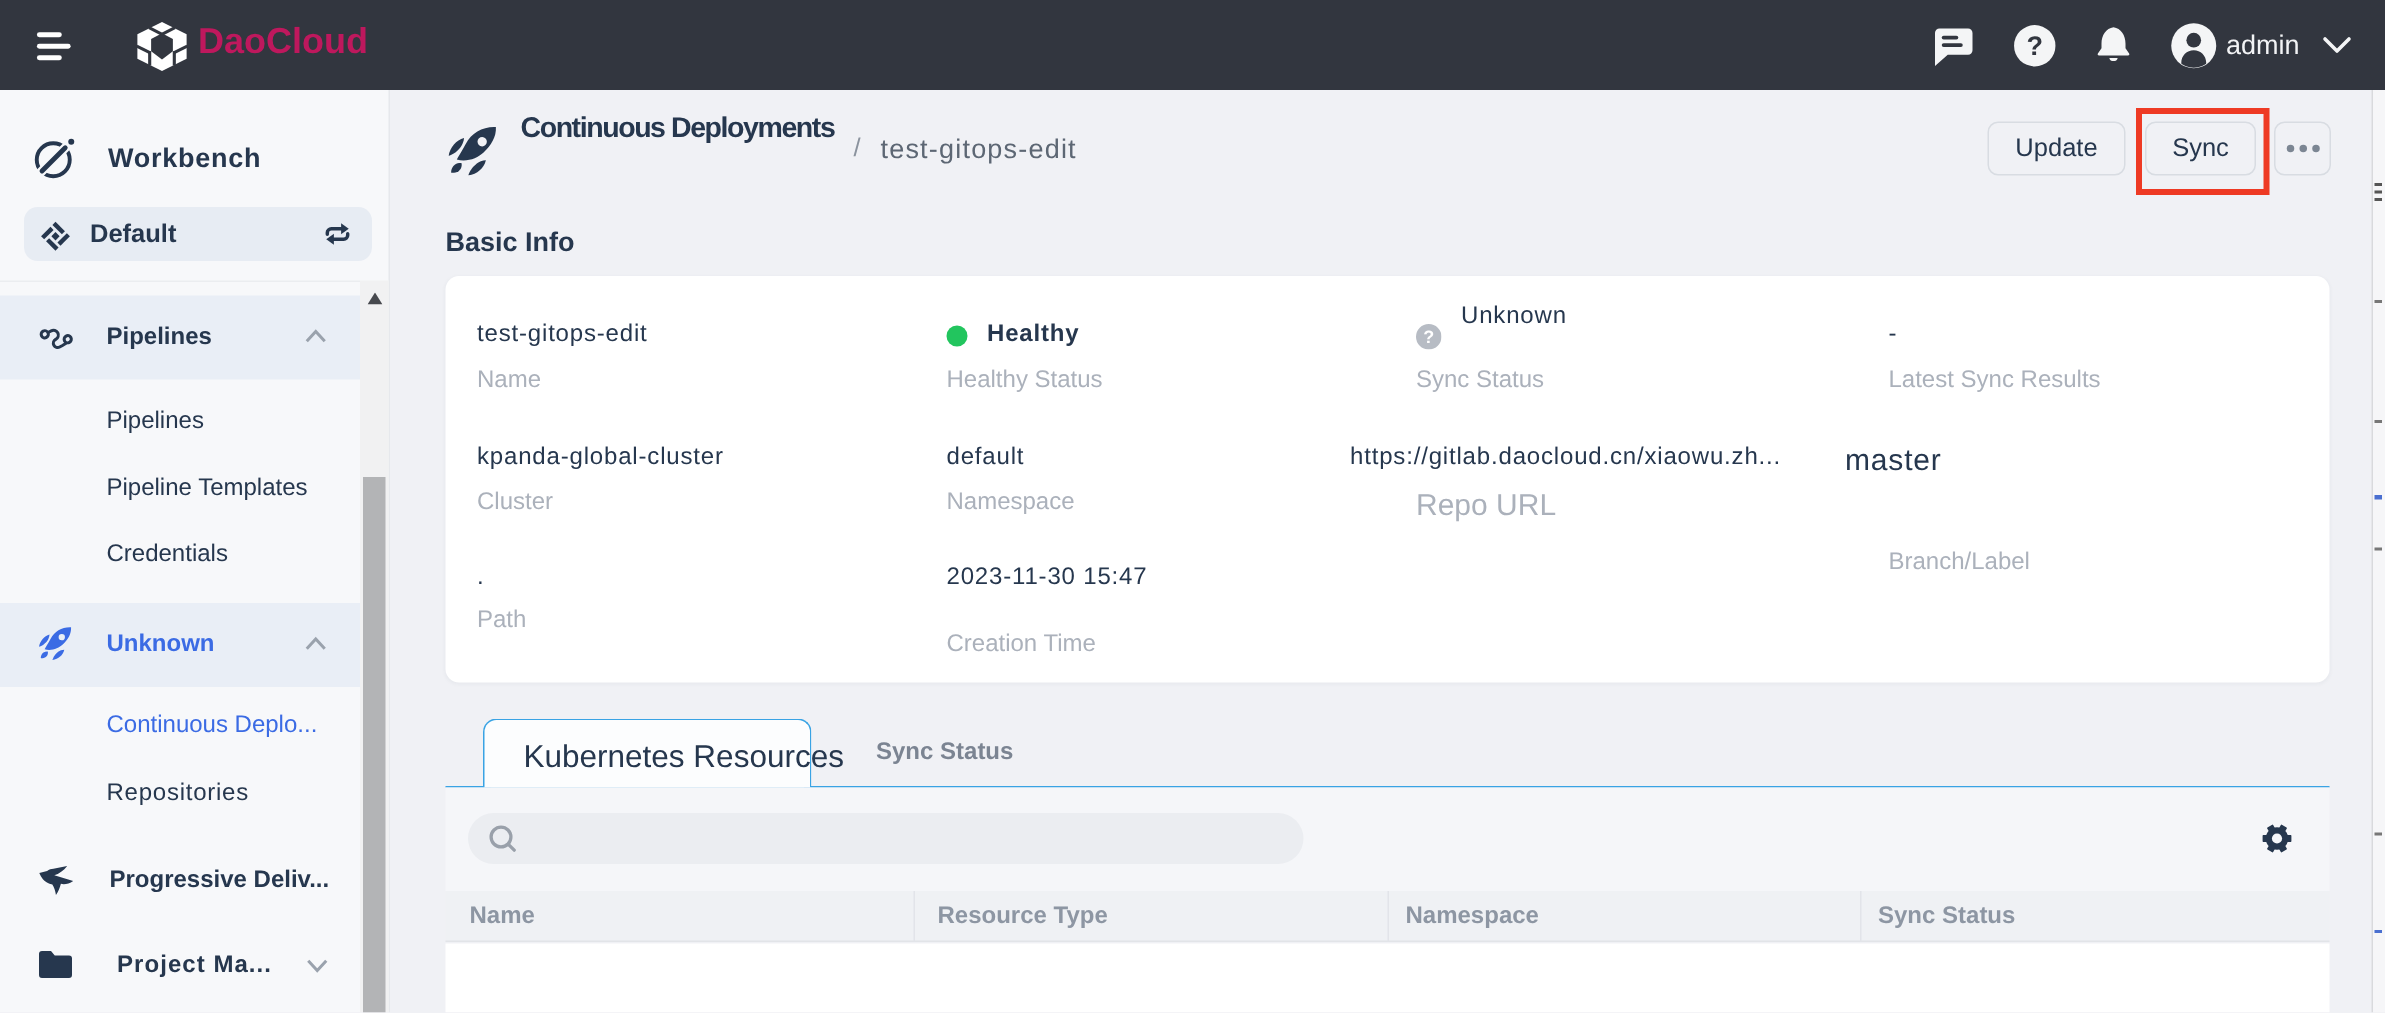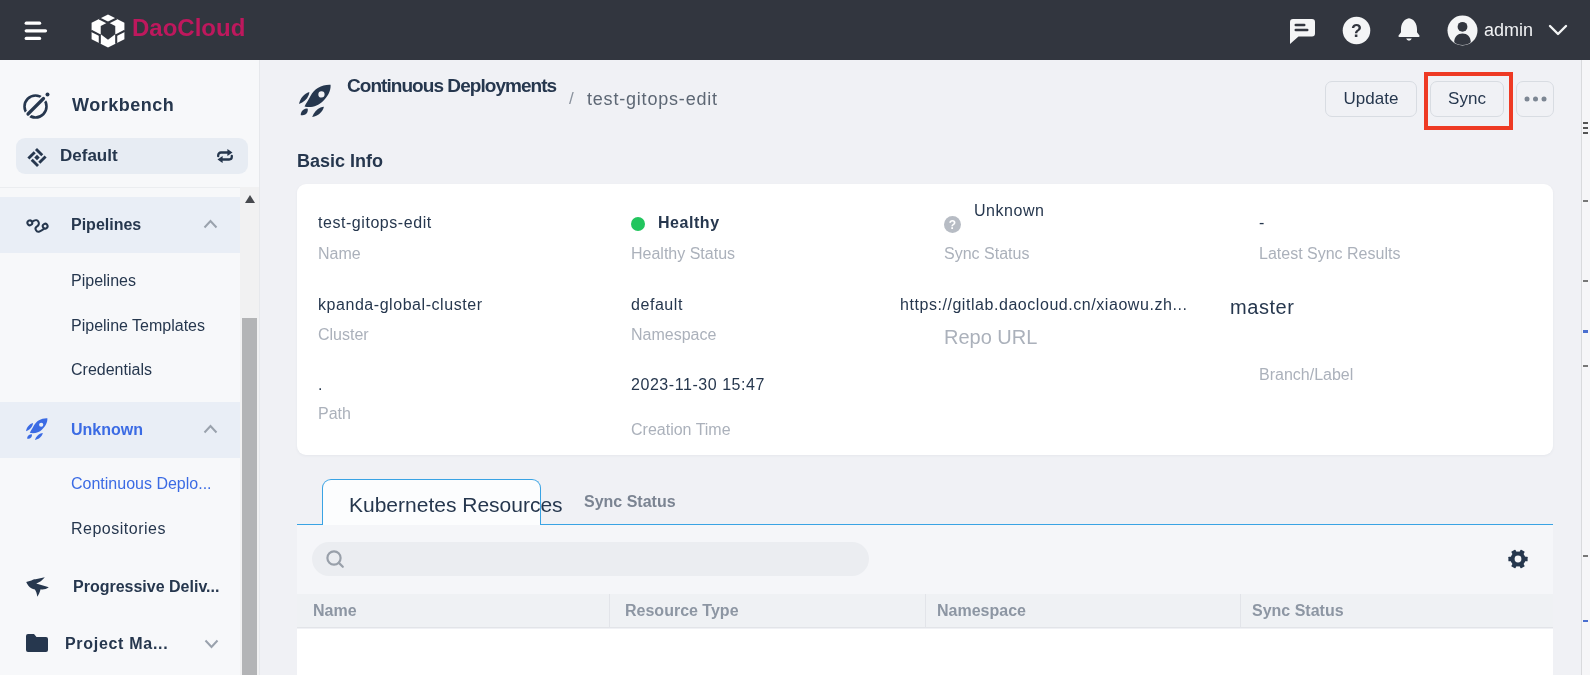--- a/index.html
+++ b/index.html
@@ -132,21 +132,21 @@
 <div class="abs navy" style="left:71px;top:520px;font-size:16px;letter-spacing:0.5px;">Repositories</div>
 
 <svg class="abs" style="left:26px;top:577px" width="23" height="20" viewBox="0 0 23 20">
   <path d="M0.2 5.0 L5.4 3.6 C6.7 2.7 8.2 2.2 9.6 2.2 L18.8 0.3 C16.5 3.3 13.3 5.6 10.2 6.5 L22.8 10.3 C20.0 12.3 16.7 12.9 14.6 12.2 C13.9 15.0 12.8 17.5 11.3 19.7 C10.9 16.8 10.1 14.3 8.9 12.6 C6.3 12.1 4.0 10.9 2.6 9.1 C1.6 7.8 0.8 6.4 0.2 5.0 Z" fill="#26374e"></path>
 </svg>
 <div class="abs navy" style="left:73px;top:578px;font-size:16px;font-weight:bold;">Progressive Deliv...</div>
 
 <svg class="abs" style="left:25px;top:633px" width="24" height="20" viewBox="0 0 24 20">
   <path d="M1 3 a2 2 0 0 1 2 -2 h6 l2.5 3 h9.5 a2 2 0 0 1 2 2 v11 a2 2 0 0 1 -2 2 h-18 a2 2 0 0 1 -2 -2 Z" fill="#26374e"></path>
 </svg>
-<div class="abs navy" style="left:65px;top:635px;font-size:16px;font-weight:bold;letter-spacing:0.7px;">Project Ma...</div>
+<div class="abs navy" style="left:78px;top:635px;font-size:16px;font-weight:bold;letter-spacing:0.7px;">Project Ma...</div>
 <svg class="abs" style="left:204px;top:639px" width="15" height="10" viewBox="0 0 15 10">
     <path d="M1.5 1.5 L7.5 8 L13.5 1.5" fill="none" stroke="#9aa2ad" stroke-width="2"></path>
   </svg>
 
 <svg class="abs" style="left:299px;top:83px" width="34" height="34" viewBox="0 0 24 24">
   <path d="M22.3 1.2 C16.2 0.9 10.8 3.9 8.1 9.2 C6.4 12.4 4.8 14.8 3.9 16.5 C8.5 17.9 13.7 15.9 16.5 13.2 C20 10 22.6 5.8 22.3 1.2 Z M15.9 5.9 a2.2 2.2 0 1 1 -0.1 4.4 a2.2 2.2 0 0 1 0.1 -4.4 Z" fill="#26374e" fill-rule="evenodd"></path>
   <path d="M7.3 6.3 C3.6 7.3 0.8 10.7 0.0 14.8 C3.2 13.7 5.7 11.4 6.7 8.8 C7.1 7.9 7.3 7.1 7.3 6.3 Z" fill="#26374e"></path>
   <path d="M17.6 16.8 C16.7 20.6 13.5 23.3 9.3 24.0 C10.3 20.9 12.6 18.5 15.2 17.3 C16.0 17.0 16.8 16.8 17.6 16.8 Z" fill="#26374e"></path>
   <path d="M6.1 18.1 C6.6 20.1 5.5 22.0 3.3 22.6 C2.0 22.9 1.3 22.7 1.2 22.6 C1.2 21.1 1.9 19.7 3.1 18.8 C4.0 18.2 5.1 18.0 6.1 18.1 Z" fill="#26374e"></path>
 </svg>

